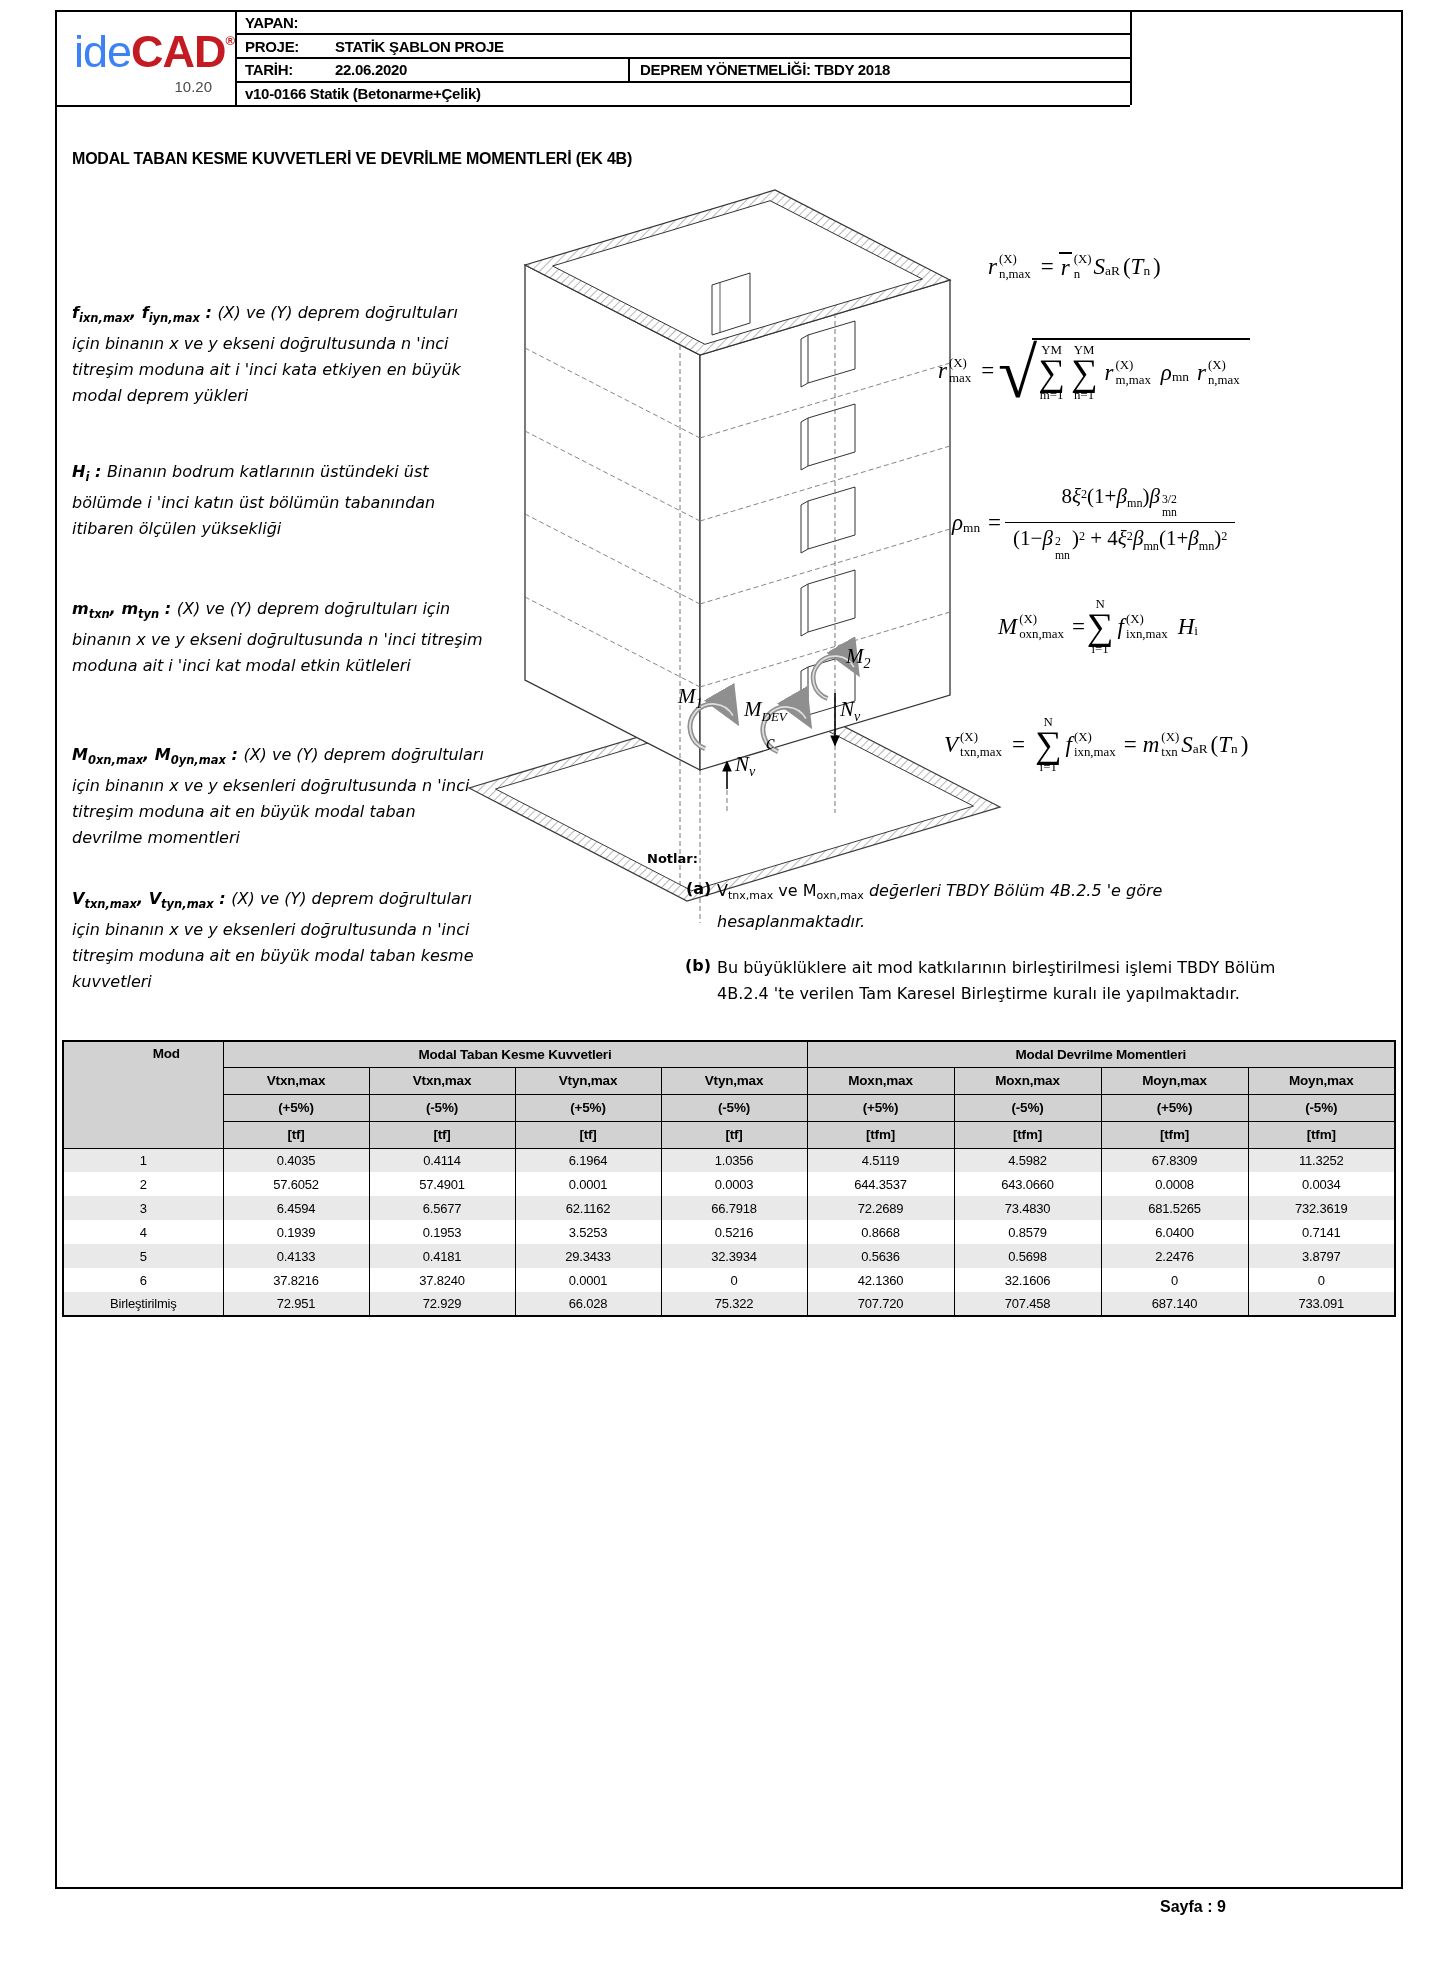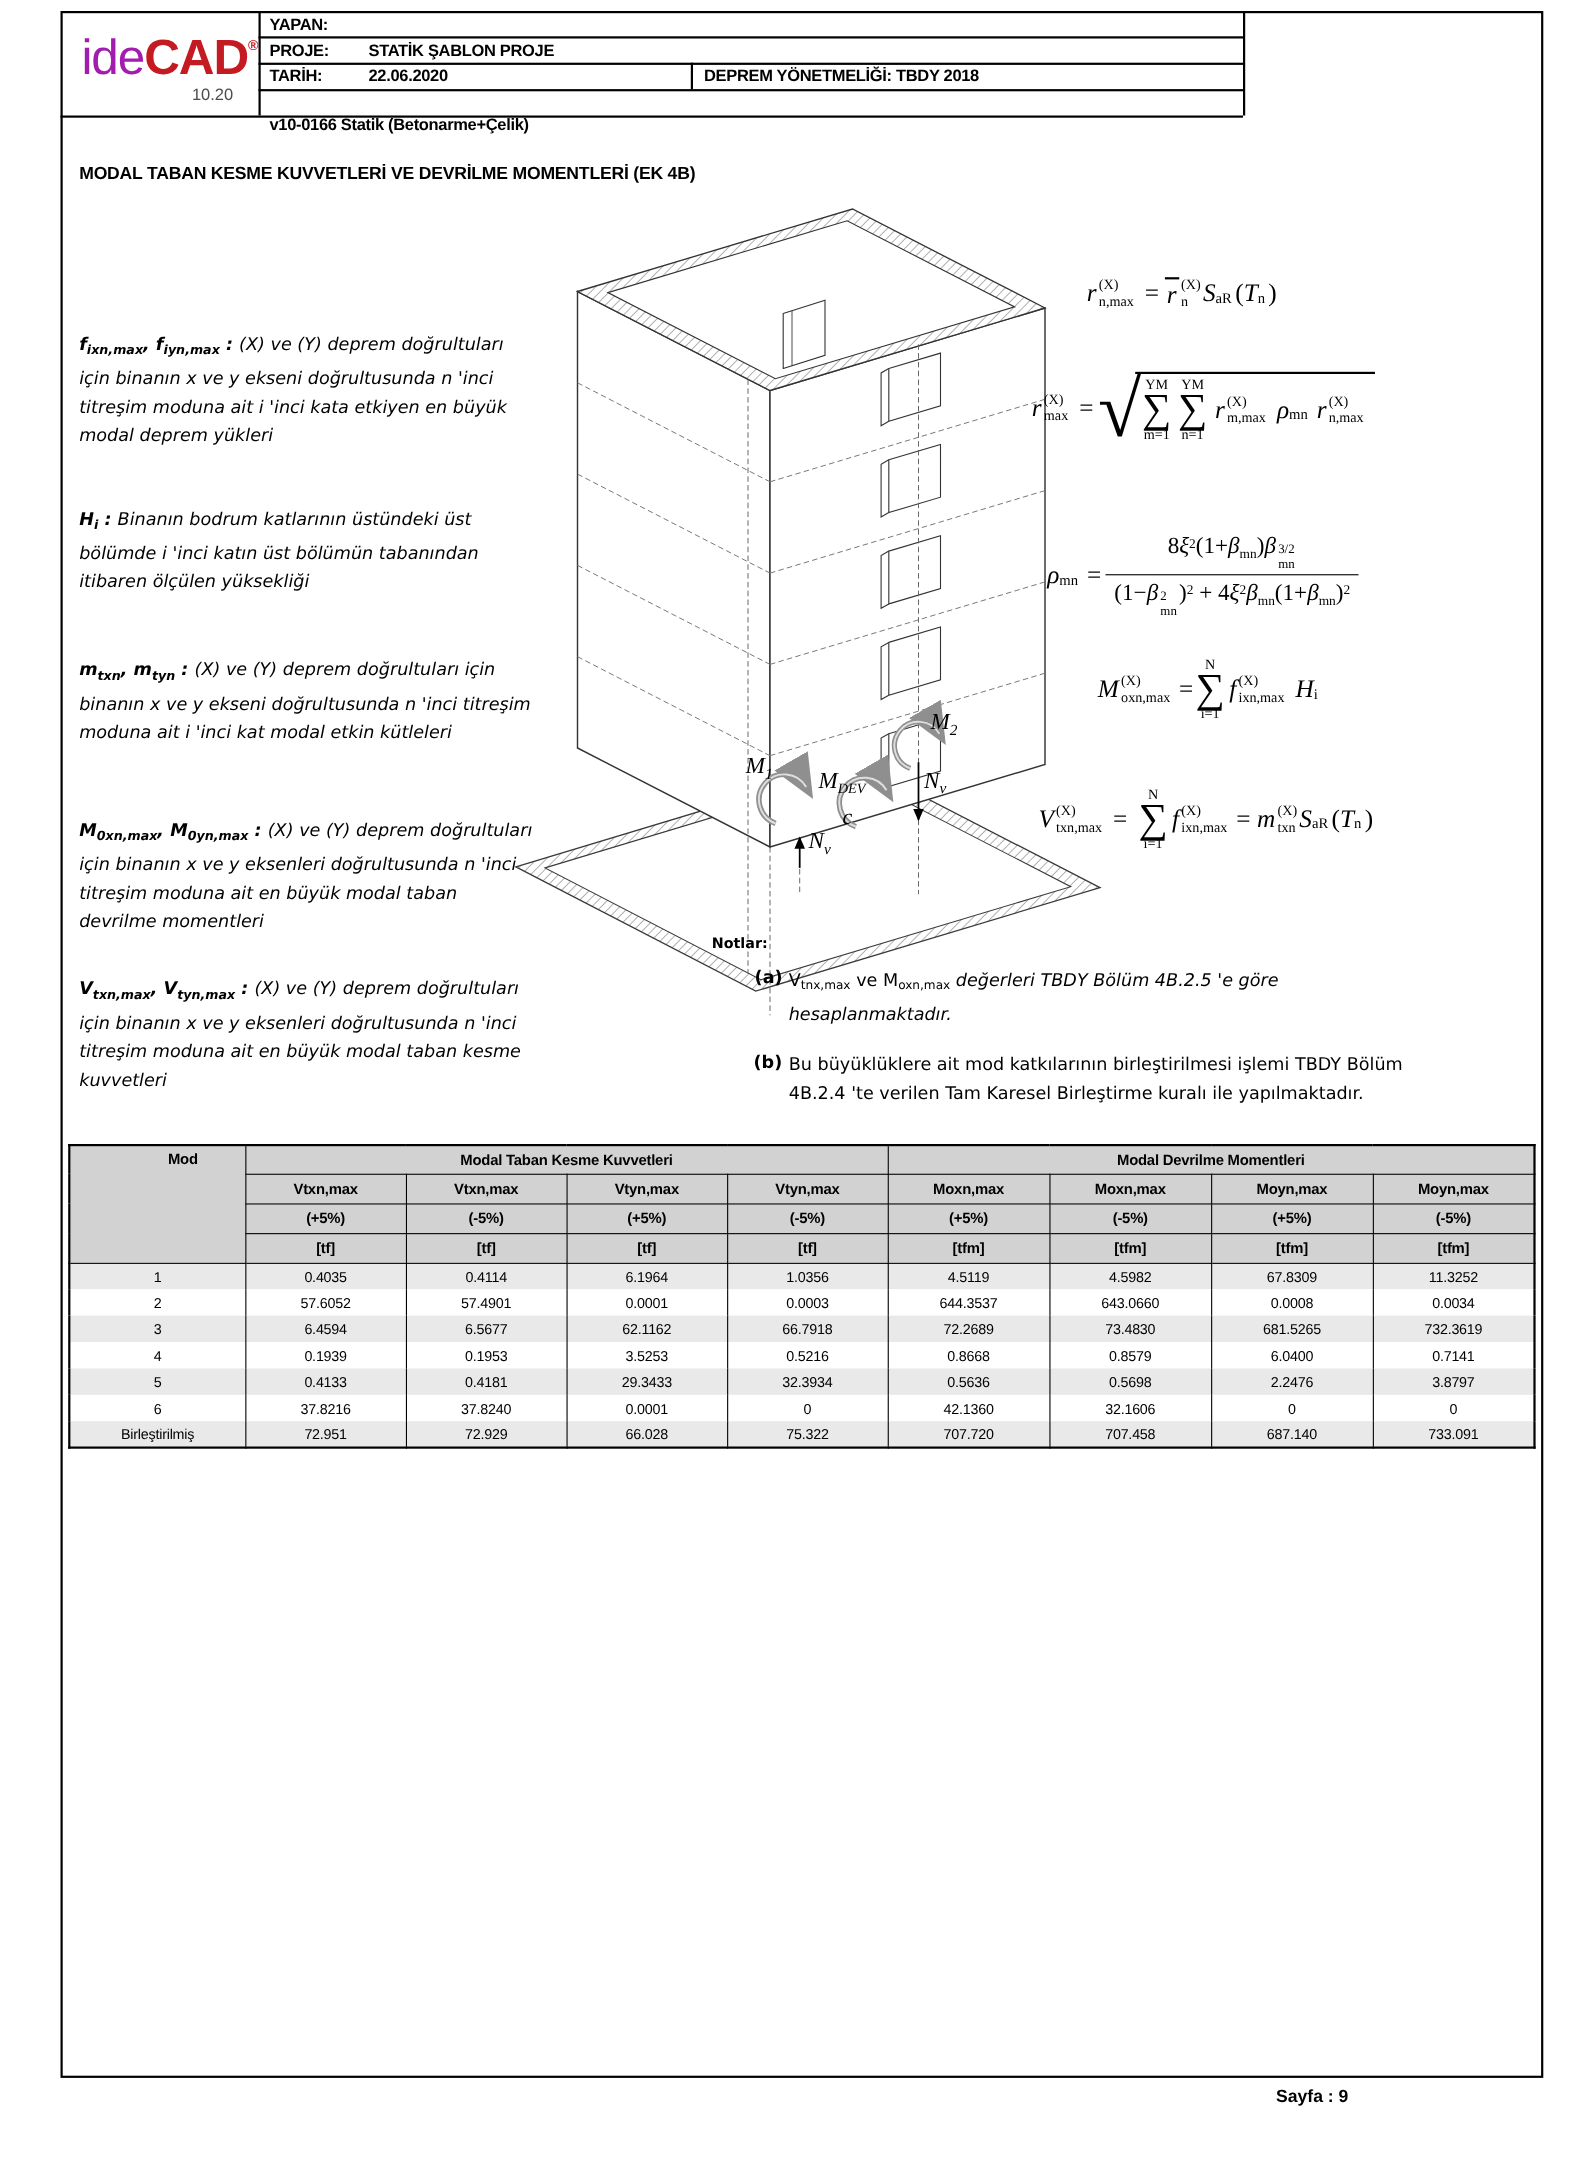--- a/index.html
+++ b/index.html
@@ -4,21 +4,21 @@
 <style>
   html,body{margin:0;padding:0;background:#fff;}
   body{width:1439px;height:1961px;position:relative;font-family:"Liberation Sans",sans-serif;color:#000;overflow:hidden;}
   .hline{position:absolute;background:#000;height:2px;}
   .vline{position:absolute;background:#000;width:2px;}
   
   #page-border{position:absolute;left:55px;top:10px;width:1348px;height:1879px;border:2px solid #000;box-sizing:border-box;}
   
   .hdr-label{position:absolute;font-weight:bold;font-size:15px;letter-spacing:-0.3px;white-space:nowrap;}
   #logo{position:absolute;left:74px;top:26px;white-space:nowrap;letter-spacing:-1px;}
-  #logo .ide{font-size:45px;color:#a21caf;font-weight:400;}
+  #logo .ide{font-size:45px;color:#3b82f6;font-weight:400;}
   #logo .cad{font-size:45px;color:#c41a21;font-weight:bold;}
   #logo .reg{font-size:13px;color:#c41a21;vertical-align:22px;font-weight:bold;}
   #logo-ver{position:absolute;left:150px;top:78px;width:62px;text-align:right;font-size:15px;color:#4d4d4f;}
   
   #doc-title{position:absolute;left:72px;top:150px;font-size:16px;font-weight:bold;letter-spacing:-0.2px;white-space:nowrap;}
   
   .defblock{position:absolute;left:72px;width:414px;font-family:"DejaVu Sans",sans-serif;font-size:16px;line-height:26px;}
   .defblock .bi{font-weight:bold;font-style:italic;}
   .defblock .it{font-style:italic;}
   .dsub{font-size:11.5px;vertical-align:-4px;}
@@ -77,21 +77,21 @@
     <span class="ide">ide</span><span class="cad">CAD</span><span class="reg">®</span>
   </div>
   <div id="logo-ver">10.20</div>
 
   <div class="hdr-label" style="left:245px;top:14px;">YAPAN:</div>
   <div class="hdr-label" style="left:245px;top:38px;">PROJE:</div>
   <div class="hdr-label" style="left:335px;top:38px;">STATİK ŞABLON PROJE</div>
   <div class="hdr-label" style="left:245px;top:61px;">TARİH:</div>
   <div class="hdr-label" style="left:335px;top:61px;">22.06.2020</div>
   <div class="hdr-label" style="left:640px;top:61px;">DEPREM YÖNETMELİĞİ: TBDY 2018</div>
-  <div class="hdr-label" style="left:245px;top:85px;margin-top:20px;">v10-0166 Statik (Betonarme+Çelik)</div>
+  <div class="hdr-label" style="left:245px;top:85px;">v10-0166 Statik (Betonarme+Çelik)</div>
 
   <div id="doc-title">MODAL TABAN KESME KUVVETLERİ VE DEVRİLME MOMENTLERİ  (EK 4B)</div>
 
   <div class="defblock" style="top:300px;"><span class="bi">f</span><span class="bi dsub">ixn,max</span><span class="bi">, </span><span class="bi">f</span><span class="bi dsub">iyn,max</span><span class="bi">   : </span><span class="it">(X) ve (Y) deprem doğrultuları için binanın x ve y ekseni doğrultusunda n 'inci titreşim moduna ait i 'inci kata etkiyen en büyük modal deprem yükleri</span></div>
   <div class="defblock" style="top:459px;"><span class="bi">H</span><span class="bi dsub">i</span><span class="bi"> : </span><span class="it">Binanın bodrum katlarının üstündeki üst bölümde i 'inci katın üst bölümün tabanından itibaren ölçülen yüksekliği</span></div>
   <div class="defblock" style="top:596px;"><span class="bi">m</span><span class="bi dsub">txn</span><span class="bi">, </span><span class="bi">m</span><span class="bi dsub">tyn</span><span class="bi"> : </span><span class="it">(X) ve (Y) deprem doğrultuları için binanın x ve y ekseni doğrultusunda n 'inci titreşim moduna ait i 'inci kat modal etkin kütleleri</span></div>
   <div class="defblock" style="top:742px;"><span class="bi">M</span><span class="bi dsub">0xn,max</span><span class="bi">, </span><span class="bi">M</span><span class="bi dsub">0yn,max</span><span class="bi"> : </span><span class="it">(X) ve (Y) deprem doğrultuları için binanın x ve y eksenleri doğrultusunda n 'inci titreşim moduna ait en büyük modal taban devrilme momentleri</span></div>
   <div class="defblock" style="top:886px;"><span class="bi">V</span><span class="bi dsub">txn,max</span><span class="bi">, </span><span class="bi">V</span><span class="bi dsub">tyn,max</span><span class="bi"> : </span><span class="it">(X) ve (Y) deprem doğrultuları için binanın x ve y eksenleri doğrultusunda n 'inci titreşim moduna ait en büyük modal taban kesme kuvvetleri</span></div>
 
   <svg style="position:absolute;left:430px;top:185px;" width="600" height="770" viewBox="0 0 600 770">

